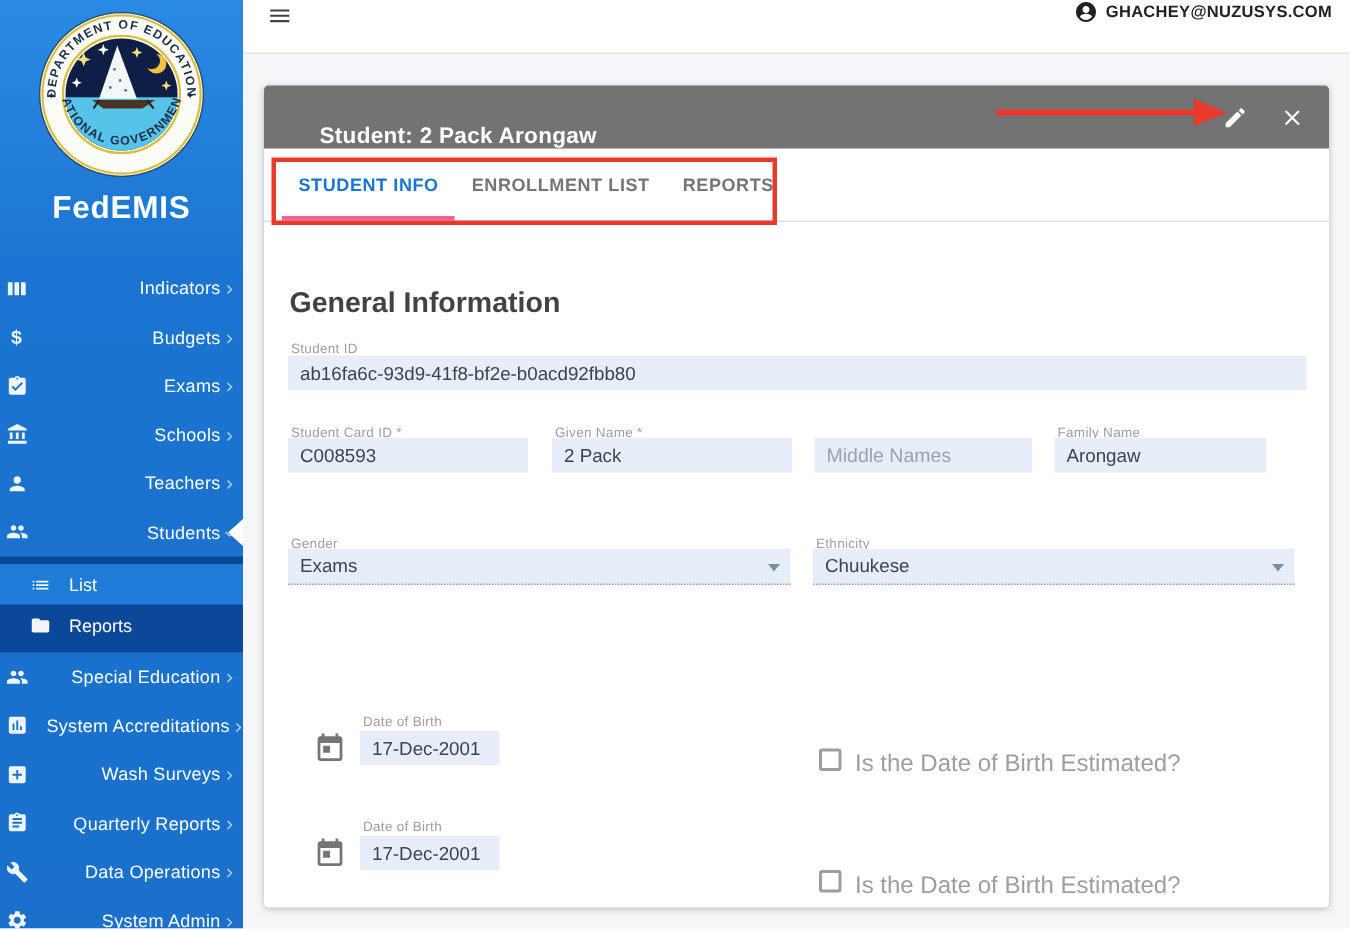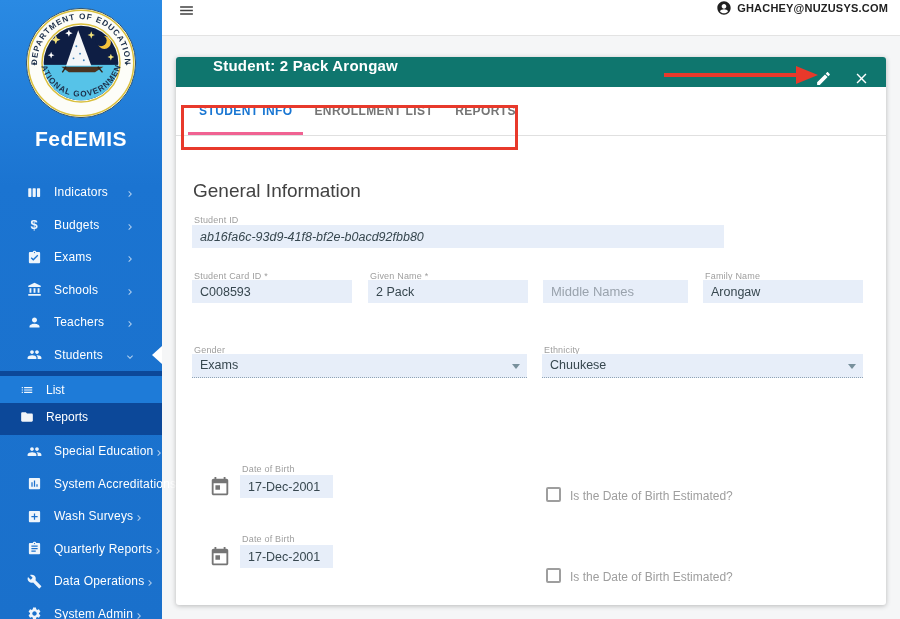--- a/index.html
+++ b/index.html
@@ -7,21 +7,21 @@
   body { font-family:"Liberation Sans", sans-serif; background:#f5f6f7; overflow:hidden; }
   #app { position:relative; width:900px; height:619px; }
 
   
   .sidebar { position:absolute; left:0; top:0; width:162px; height:619px;
     background:linear-gradient(180deg,#2a8ae3 0%,#1b74d1 30%,#1a70cb 100%); z-index:2; }
   .seal { position:absolute; left:25px; top:7px; width:112px; height:112px; }
   .brand { position:absolute; left:0; top:127px; width:162px; text-align:center;
     color:#fff; font-size:21px; font-weight:700; letter-spacing:.5px; }
   .nav { position:absolute; left:0; top:176px; width:162px; }
-  .nav-item { height:32.5px; display:flex; align-items:center; padding:0 26px; color:#fff; cursor:pointer; position:relative; }
+  .nav-item { height:32.5px; display:flex; align-items:center; padding:0 3px; color:#fff; cursor:pointer; position:relative;text-align:right; }
   .nav-ic { width:16px; height:16px; margin-right:12px; display:flex; align-items:center; justify-content:center; color:#fff; opacity:.93; flex:0 0 16px; }
   .nav-ic svg { width:15px; height:15px; fill:currentColor; }
   .nav-label { font-size:12px; font-weight:400; letter-spacing:.2px; flex:1; white-space:nowrap; }
   .nav-chev { width:12px; height:12px; opacity:.65; }
   .nav-chev svg { width:12px; height:12px; fill:#fff; }
   .dollar { font-size:13px; font-weight:700; line-height:16px; }
   .submenu { background:#0c4899; padding:5px 0; }
   .sub-item { height:27px; display:flex; align-items:center; padding:0 13px 0 20px; color:#fff; cursor:pointer; }
   .sub-item.active { background:#1e7bd8; }
   .sub-ic { width:14px; height:14px; margin-right:12px; flex:0 0 14px; }
@@ -36,47 +36,47 @@
   .menu-btn { width:20px; height:20px; display:flex; align-items:center; justify-content:center; cursor:pointer; }
   .menu-btn svg { width:17px; height:17px; fill:#424242; }
   .tb-spacer { flex:1; }
   .userchip { display:flex; align-items:center; gap:5px; cursor:pointer; }
   .userchip svg { width:16px; height:16px; fill:#212121; }
   .user-email { font-size:11px; font-weight:700; color:#212121; letter-spacing:.2px; }
 
   
   .card { position:absolute; left:176px; top:57px; width:710px; height:548px; background:#fff;
     border-radius:3px; box-shadow:0 1px 5px rgba(0,0,0,.25); z-index:4; }
-  .card-header { position:relative; height:30px; background:#0f766e; border-radius:3px 3px 0 0;
-    display:flex; align-items:flex-start; padding-left:37px; }
+  .card-header { position:relative; height:42px; background:#737373; border-radius:3px 3px 0 0;
+    display:flex; align-items:flex-end; padding-left:37px; }
   .card-title { color:#fff; font-size:15px; font-weight:700; letter-spacing:.2px; }
   .hd-actions { position:absolute; right:16px; top:0; height:43px; display:flex; align-items:center; gap:20px; }
   .hd-btn { width:18px; height:18px; cursor:pointer; display:flex; align-items:center; justify-content:center; }
   .hd-btn svg { width:17px; height:17px; fill:#fff; }
 
   .tabbar { position:relative; height:49px; border-bottom:1px solid #e0e0e0; display:flex; align-items:stretch; padding-left:12px; }
   .tab { position:relative; display:flex; align-items:center; padding:0 11px; font-size:12px; font-weight:700;
     letter-spacing:.4px; color:#757575; cursor:pointer; }
   .tab.active { color:#1976d2; }
   .tab.active::after { content:""; position:absolute; left:0; right:0; bottom:0; height:3px; background:#f06292; }
 
   .card-body { position:relative; height:456px; }
-  .section-title { position:absolute; left:17px; top:44px; font-size:19px; font-weight:400; color:#424242; }
+  .section-title { position:absolute; left:17px; top:44px; font-size:19px; font-weight:700; color:#424242; }
   .f-label { position:absolute; font-size:9px; color:#9e9e9e; letter-spacing:.2px; }
   .f-input { position:absolute; height:23px; background:#e7eef9; border:none; outline:none;
     font-family:"Liberation Sans", sans-serif; font-size:12.5px; color:#37474f; padding:0 8px; }
   .f-input::placeholder { color:#9aa3ad; font-size:13px; }
   .f-select { position:absolute; height:24px; background:#e7eef9; border-bottom:1px dotted #8fa3b5;
     font-size:12.5px; color:#37474f; line-height:23px; padding-left:8px; cursor:pointer; }
   .caret { position:absolute; right:7px; top:10px; width:0; height:0;
     border-left:4px solid transparent; border-right:4px solid transparent; border-top:5px solid #78909c; }
   .cal-ic { position:absolute; width:22px; height:22px; cursor:pointer; }
   .cal-ic svg { width:22px; height:22px; fill:#757575; }
   .checkbox { position:absolute; width:15px; height:15px; border:2px solid #9e9e9e; border-radius:2px; background:#fff; cursor:pointer; }
-  .cb-label { position:absolute; font-size:12px; color:#9e9e9e; }
+  .cb-label { position:absolute; font-size:16px; color:#9e9e9e; }
 
   
   .anno-rect { position:absolute; left:181px; top:105px; width:337px; height:45px;
     border:3px solid #e8392b; z-index:20; pointer-events:none; }
   .anno-arrow { position:absolute; left:658px; top:63px; z-index:21; pointer-events:none; }
 </style>
 </head>
 <body>
 
 <div id="app">
@@ -307,32 +307,32 @@
     <div class="tabbar">
       <div class="tab active">STUDENT INFO</div>
       <div class="tab">ENROLLMENT LIST</div>
       <div class="tab">REPORTS</div>
     </div>
 
     <div class="card-body">
       <div class="section-title">General Information</div>
 
       <div class="f-label" style="left:18px; top:79px;">Student ID</div>
-      <input class="f-input" style="left: 16px; top: 89px; width: 532px; font-style: italic;" readonly="" value="ab16fa6c-93d9-41f8-bf2e-b0acd92fbb80">
+      <input class="f-input" style="left: 16px; top: 89px; width: 679px;" readonly="" value="ab16fa6c-93d9-41f8-bf2e-b0acd92fbb80">
 
       <div class="f-label" style="left:18px; top:135px;">Student Card ID *</div>
       <input class="f-input" style="left: 16px; top: 144px; width: 160px;" readonly="" value="C008593">
 
       <div class="f-label" style="left:194px; top:135px;">Given Name *</div>
       <input class="f-input" style="left: 192px; top: 144px; width: 160px;" readonly="" value="2 Pack">
 
       <input class="f-input" style="left: 367px; top: 144px; width: 145px;" readonly="" placeholder="Middle Names">
 
       <div class="f-label" style="left:529px; top:135px;">Family Name</div>
-      <input class="f-input" style="left: 527px; top: 144px; width: 160px;" readonly="" value="Arongaw">
+      <input class="f-input" style="left: 527px; top: 144px; width: 141px;" readonly="" value="Arongaw">
 
       <div class="f-label" style="left:18px; top:209px;">Gender</div>
       <div class="f-select" style="left:16px; top:218px; width:335px;">
         <span>Exams</span>
         <span class="caret"></span>
       </div>
       <div class="f-label" style="left:368px; top:209px;">Ethnicity</div>
       <div class="f-select" style="left:366px; top:218px; width:321px;">
         <span>Chuukese</span>
         <span class="caret"></span>

